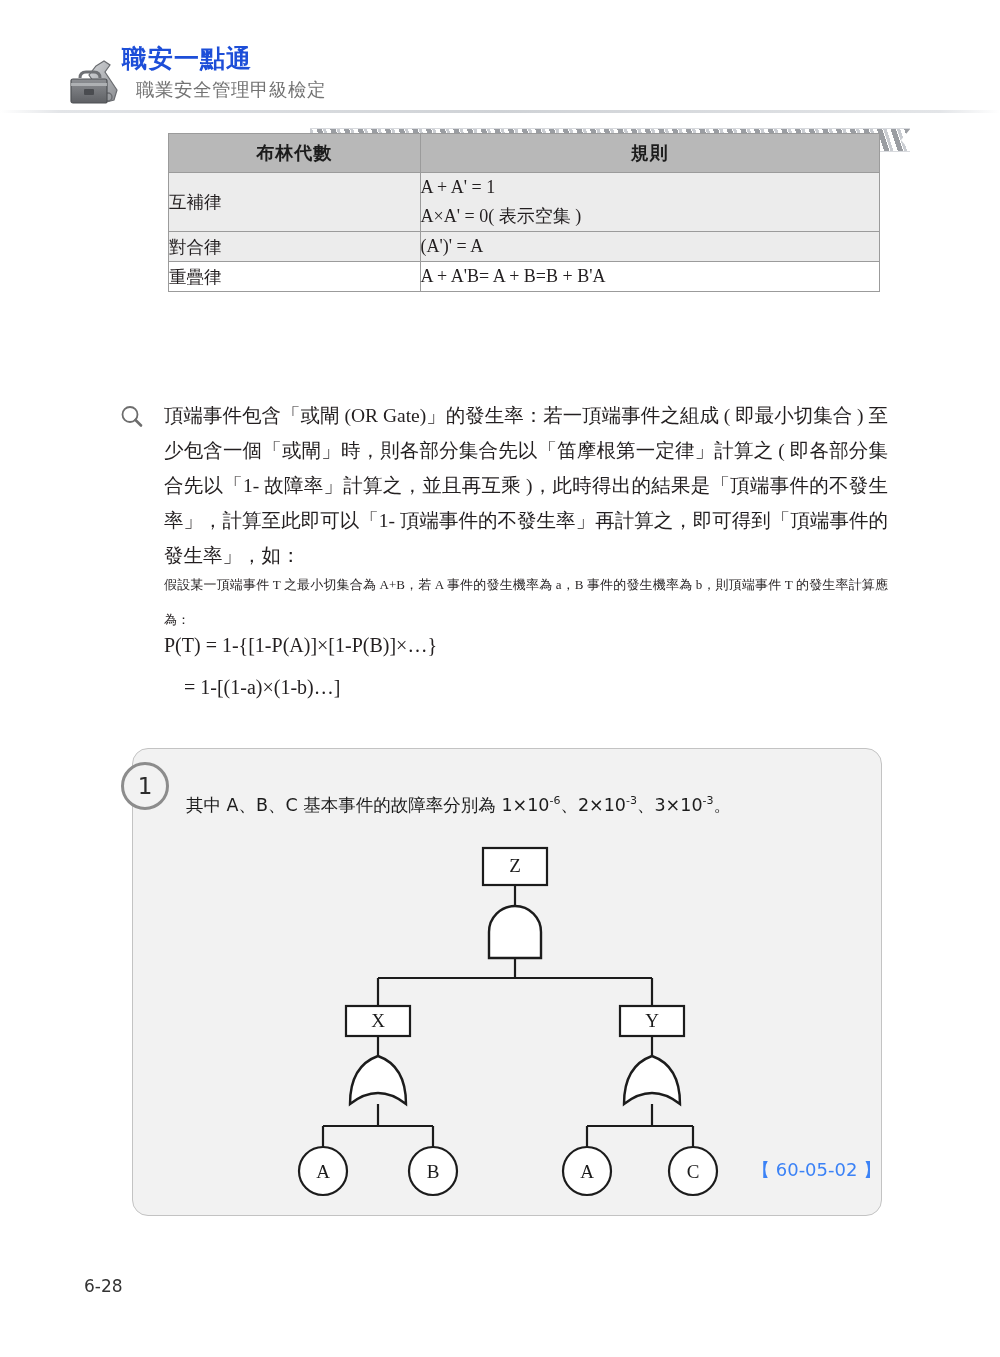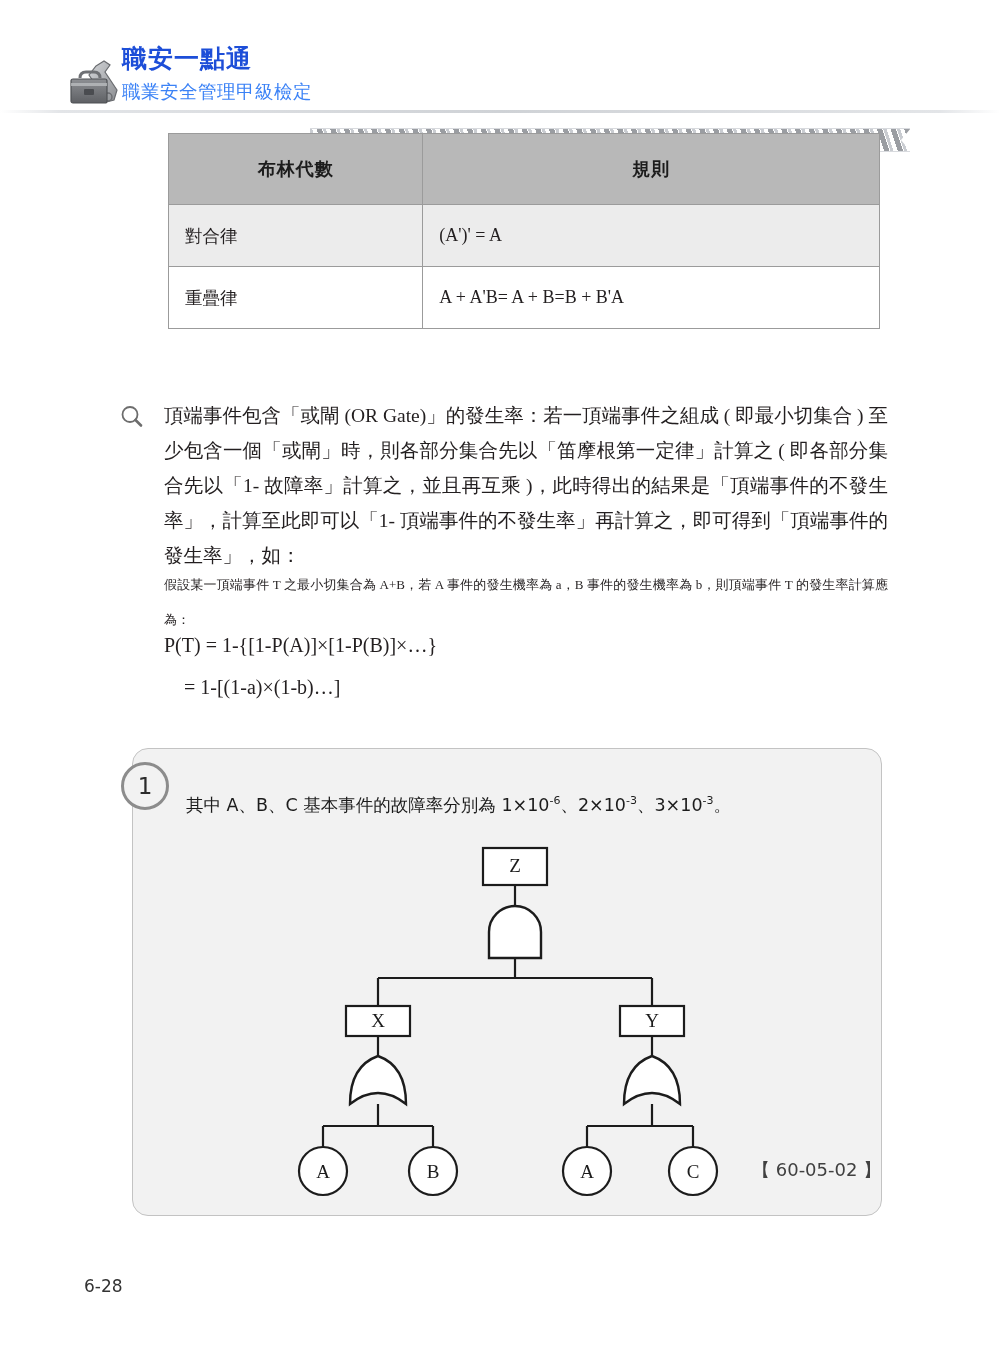--- a/index.html
+++ b/index.html
@@ -39,27 +39,28 @@
   .header-title-main {
     font-family: "DejaVu Sans", sans-serif;
     font-weight: bold;
     font-size: 25px;
     letter-spacing: 1px;
     color: #1d4ed8;
     line-height: 30px;
     white-space: nowrap;
   }
   .header-title-sub {
-    font-family: Liberation Serif, serif;
+    font-family: Liberation Mono, monospace;
     font-size: 18.5px;
     letter-spacing: 0.5px;
-    color: #3b82f6;
+    color: #737373;
     line-height: 26px;
     margin-top: 5px;
     white-space: nowrap;
+    margin-left: 14px;
   }
   .header-stripes {
     position: absolute;
     left: 310px;
     top: 84px;
     width: 600px;
     height: 22px;
     background:
       repeating-linear-gradient(
         72deg,
@@ -96,21 +97,21 @@
     position: absolute;
     left: 168px;
     top: 133px;
     width: 712px;
     border-collapse: collapse;
     font-size: 17px;
   }
   .rules-table th,
   .rules-table td {
     border: 1px solid #9b9b9b;
-    padding: 16px;
+    padding: 0;
   }
   .rules-table thead th {
     background: #b8b8b8;
     font-family: "DejaVu Sans", sans-serif;
     font-weight: bold;
     font-size: 18px;
     color: #1c1c1c;
     height: 38px;
     text-align: center;
     letter-spacing: 1px;
@@ -220,21 +221,21 @@
   .question-text sup {
     font-size: 11px;
     vertical-align: super;
   }
   .ref-code {
     position: absolute;
     left: 752px;
     top: 1158px;
     font-family: "DejaVu Sans", sans-serif;
     font-size: 18px;
-    color: #404040;
+    color: #3b82f6;
     white-space: nowrap;
   }
 
   
   .fta-svg {
     position: absolute;
     left: 250px;
     top: 838px;
   }
   .fta-svg text.node-label {
@@ -288,20 +289,27 @@
 
 <table class="rules-table">
   <thead>
     <tr>
       <th class="col-name">布林代數</th>
       <th class="col-rule">規則</th>
     </tr>
   </thead>
   <tbody>
     <tr class="shaded">
+      <td class="cell-name">互補律</td>
+      <td class="cell-rule">
+        <div class="rule-line">A + A' = 1</div>
+        <div class="rule-line">A×A' = 0( 表示空集 )</div>
+      </td>
+    </tr>
+    <tr class="shaded">
       <td class="cell-name">對合律</td>
       <td class="cell-rule">
         <div class="rule-line">(A')' = A</div>
       </td>
     </tr>
     <tr class="plain">
       <td class="cell-name">重疊律</td>
       <td class="cell-rule">
         <div class="rule-line">A + A'B= A + B=B + B'A</div>
       </td>

